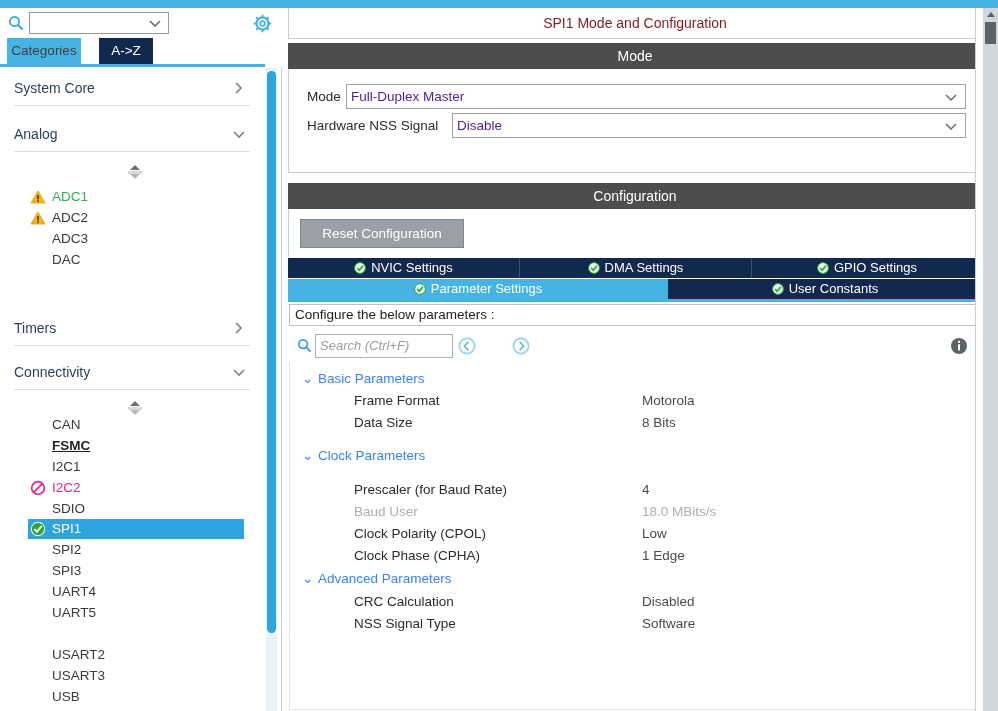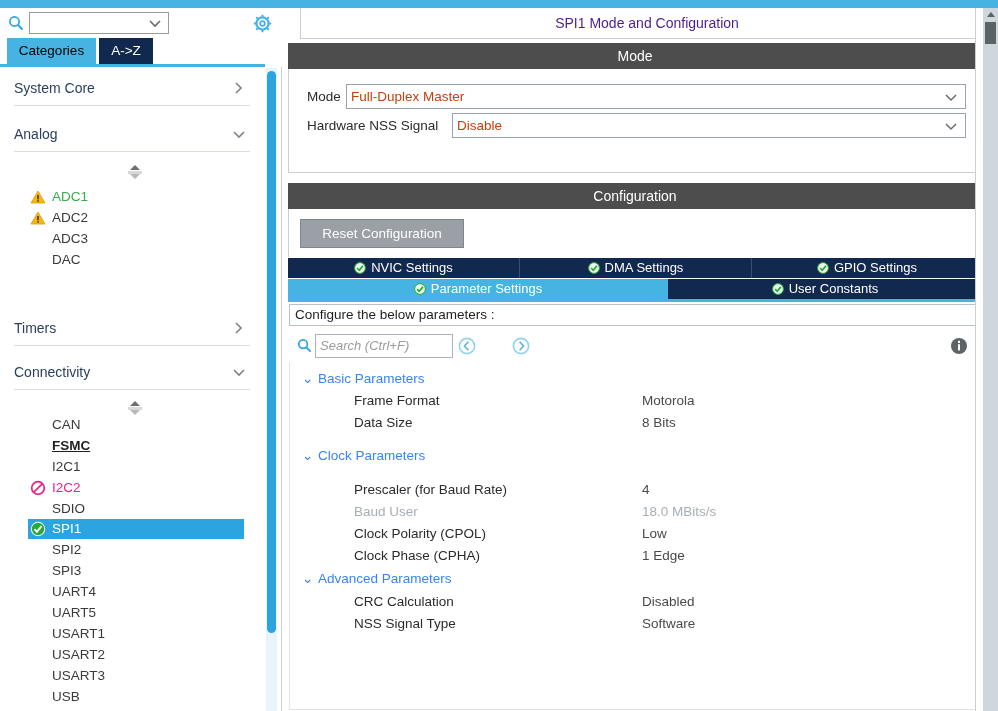--- a/index.html
+++ b/index.html
@@ -24,21 +24,21 @@
     background:#fff;border:1px solid #9a9a9a;box-sizing:border-box;
   }
   .combo .chev{position:absolute;right:6px;top:5px;}
   .gear{position:absolute;left:253px;top:6px;width:19px;height:19px;}
 
   .tabs-cat{position:absolute;left:0;top:30px;width:282px;height:26px;}
   .tabcat{
     position:absolute;top:0;height:26px;line-height:26px;
     text-align:center;font-size:13.5px;box-sizing:border-box;
   }
-  .tabcat.active{left:7px;width:89px;background:#45b4e3;color:#000000;}
+  .tabcat.active{left:7px;width:74px;background:#45b4e3;color:#404040;}
   .tabcat.inactive{left:99px;width:54px;background:#11284f;color:#ffffff;}
   .tabs-underline{position:absolute;left:0;top:56px;width:265px;height:3px;background:#45b4e3;}
 
   .list-pane{position:absolute;left:0;top:59px;width:282px;height:652px;background:#fff;
              border-right:1px solid #c9cfd4;box-sizing:border-box;overflow:hidden;}
 
   .cat-head{
     position:absolute;left:14px;width:236px;height:34px;line-height:34px;
     font-size:14px;color:#2c3e60;border-bottom:1px solid #d7dde2;
   }
@@ -62,36 +62,36 @@
   .peri.sel{background:#2ca4e0;color:#ffffff;left:28px;width:216px;}
 
   .sb-track{position:absolute;left:266px;top:60px;width:11px;height:648px;background:#e9f3fb;}
   .sb-thumb{position:absolute;left:267px;top:63px;width:9px;height:562px;background:#2ca4e0;border-radius:5px;}
 
   
   .right{position:absolute;left:288px;top:8px;width:710px;height:703px;background:#ffffff;}
 
   .panel-title{
     position:absolute;left:0;top:0;width:694px;height:31px;line-height:31px;
-    text-align:center;font-size:14px;color:#4c1d95;background:#ffffff;
-    border:1px solid #c9cfd4;border-top:0;box-sizing:border-box;margin-left:12px;
+    text-align:center;font-size:14px;color:#7f1d1d;background:#ffffff;
+    border:1px solid #c9cfd4;border-top:0;box-sizing:border-box;
   }
   .band{
     position:absolute;left:0;width:694px;height:26px;line-height:26px;
     text-align:center;color:#ffffff;background:#4d4d4d;font-size:14px;
   }
   .band.mode{top:35px;}
   .band.config{top:175px;}
 
   .mode-box{position:absolute;left:0;top:61px;width:694px;height:104px;background:#fff;
             border:1px solid #c9cfd4;border-top:0;box-sizing:border-box;}
   .field-label{position:absolute;font-size:13.5px;color:#2b2b2b;height:20px;line-height:20px;}
   .field-input{
     position:absolute;height:25px;line-height:24px;background:#ffffff;
-    border:1px solid #9aa3ab;box-sizing:border-box;font-size:13.5px;color:#c2410c;
+    border:1px solid #9aa3ab;box-sizing:border-box;font-size:13.5px;color:#4c1d95;
     padding-left:4px;
   }
   .field-input .chev{position:absolute;right:7px;top:7px;}
 
   
   .config-body{position:absolute;left:0;top:201px;width:694px;height:48px;background:#ffffff;
                border-left:1px solid #c9cfd4;border-right:1px solid #c9cfd4;box-sizing:border-box;}
   .reset-btn{
     position:absolute;left:12px;top:211px;width:164px;height:29px;
     background:#9aa0a6;border:1px solid #7f868c;box-sizing:border-box;
@@ -283,23 +283,20 @@
       </div>
       <div class="peri" style="top:494px;">
         <span>SPI3</span>
       </div>
       <div class="peri" style="top:515px;">
         <span>UART4</span>
       </div>
       <div class="peri" style="top:536px;">
         <span>UART5</span>
       </div>
-      <div class="peri" style="top:557px;">
-        <span>USART1</span>
-      </div>
       <div class="peri" style="top:578px;">
         <span>USART2</span>
       </div>
       <div class="peri" style="top:599px;">
         <span>USART3</span>
       </div>
       <div class="peri" style="top:620px;">
         <span>USB</span>
       </div>
     </div>

